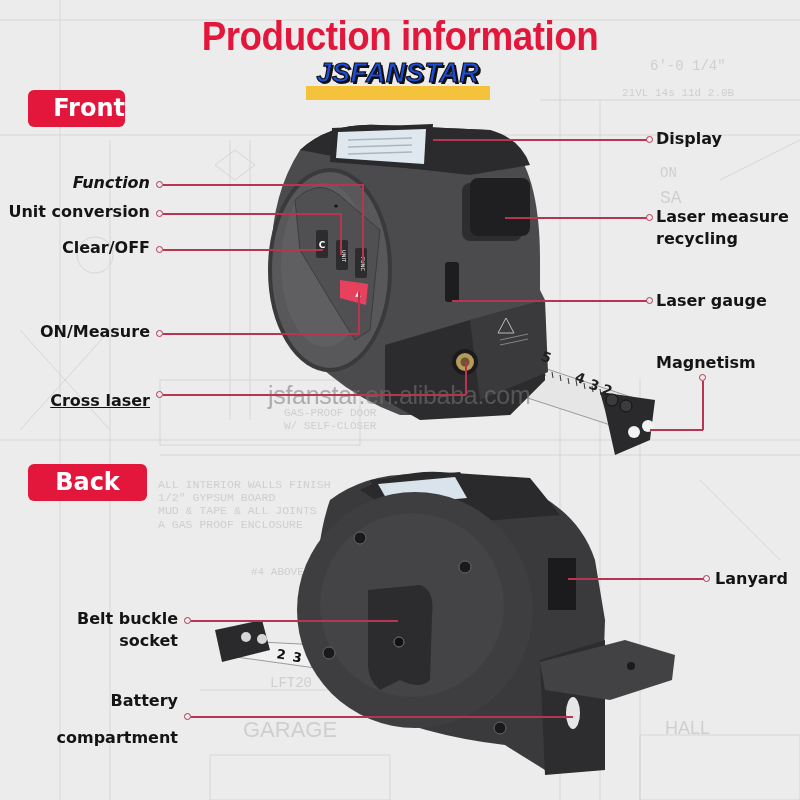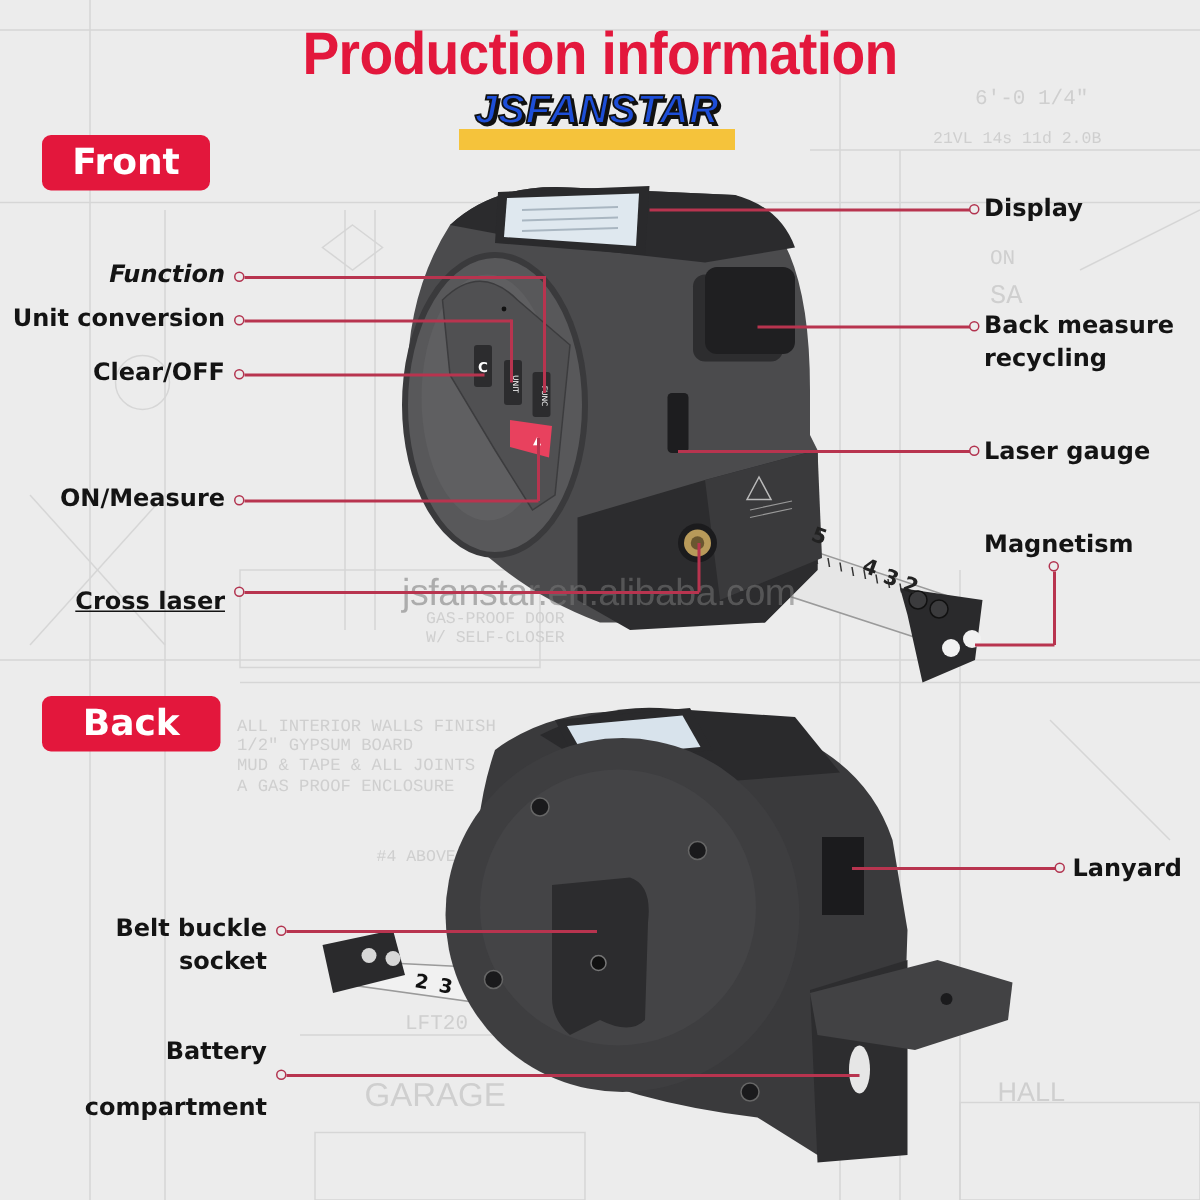--- a/index.html
+++ b/index.html
@@ -97,21 +97,21 @@
   <div class="bp-text" style="left:243px;top:717px;font-size:22px;font-family:'Liberation Sans',sans-serif;">GARAGE</div>
   <div class="bp-text" style="left:665px;top:718px;font-size:18px;font-family:'Liberation Sans',sans-serif;">HALL</div>
 </div>
 
 <div class="title">Production information</div>
 <div class="brand-wrap">
   <div class="brand-bar"></div>
   <div class="brand">JSFANSTAR</div>
 </div>
 
-<div class="section-badge" style="left:28px;top:90px;width:112px;height:37px;line-height:37px;">Front</div>
+<div class="section-badge" style="left:28px;top:90px;width:97px;height:37px;line-height:37px;text-align:right;">Front</div>
 <div class="section-badge" style="left:28px;top:464px;width:119px;height:37px;line-height:37px;">Back</div>
 
 <svg class="device" style="left:0;top:0" width="800" height="800">
 
   <g>
     <polygon points="505,355 640,400 632,432 497,388" fill="#e6e6e6" stroke="#9a9a9a"></polygon>
     <g stroke="#333" stroke-width="1">
       <line x1="520" y1="362" x2="521" y2="368"></line>
         <line x1="528" y1="365" x2="529" y2="371"></line>
       <line x1="536" y1="367" x2="537" y2="373"></line>
@@ -246,21 +246,21 @@
 <div class="dot" style="left:156px;top:391px;"></div>
 <div class="leader" style="left:163px;top:394px;width:303px;height:1.5px;"></div>
 <div class="leader" style="left:465px;top:362px;width:1.5px;height:33px;"></div>
 
 <div class="leader" style="left:433px;top:139px;width:214px;height:1.5px;"></div>
 <div class="dot" style="left:646px;top:136px;"></div>
 <div class="callout" style="left:656px;top:128px;">Display</div>
 
 <div class="leader" style="left:505px;top:217px;width:142px;height:1.5px;"></div>
 <div class="dot" style="left:646px;top:214px;"></div>
-<div class="callout" style="left:656px;top:206px;">Back measure</div>
+<div class="callout" style="left:656px;top:206px;">Laser measure</div>
 <div class="callout" style="left:656px;top:228px;">recycling</div>
 
 <div class="leader" style="left:452px;top:300px;width:195px;height:1.5px;"></div>
 <div class="dot" style="left:646px;top:297px;"></div>
 <div class="callout" style="left:656px;top:290px;">Laser gauge</div>
 
 <div class="callout" style="left:656px;top:352px;">Magnetism</div>
 <div class="dot" style="left:699px;top:374px;"></div>
 <div class="leader" style="left:702px;top:381px;width:1.5px;height:49px;"></div>
 <div class="leader" style="left:650px;top:429px;width:53px;height:1.5px;"></div>

